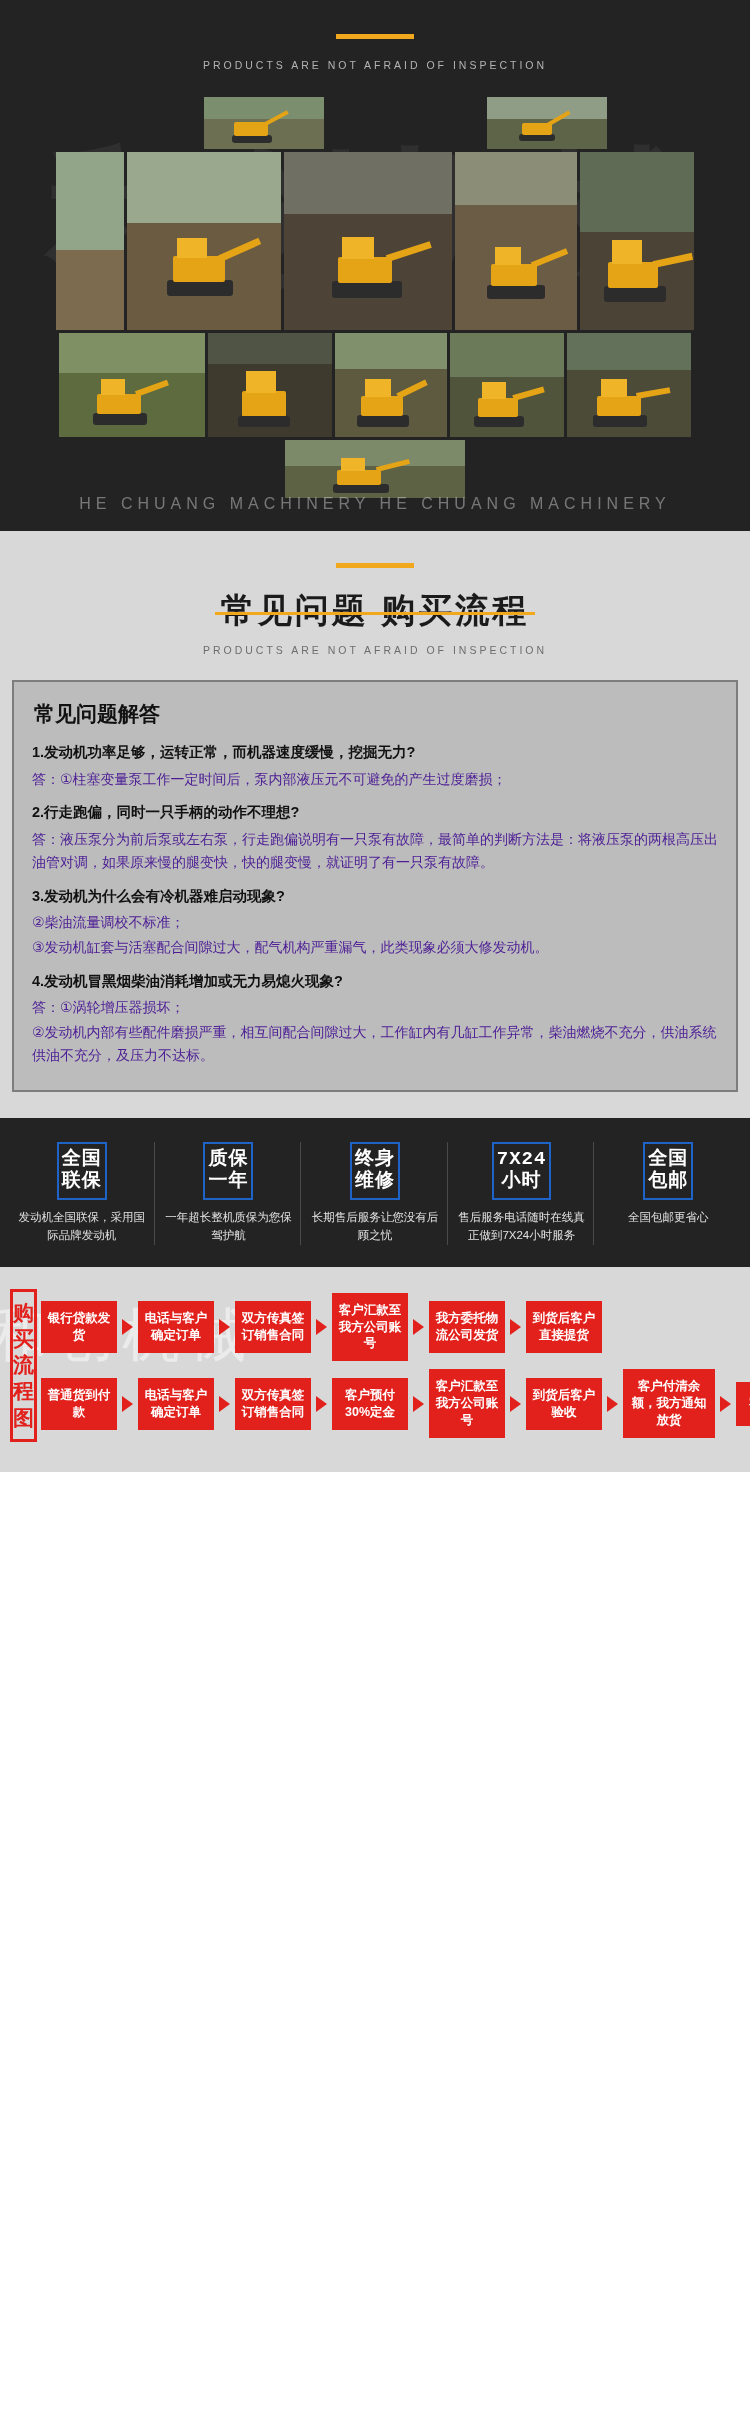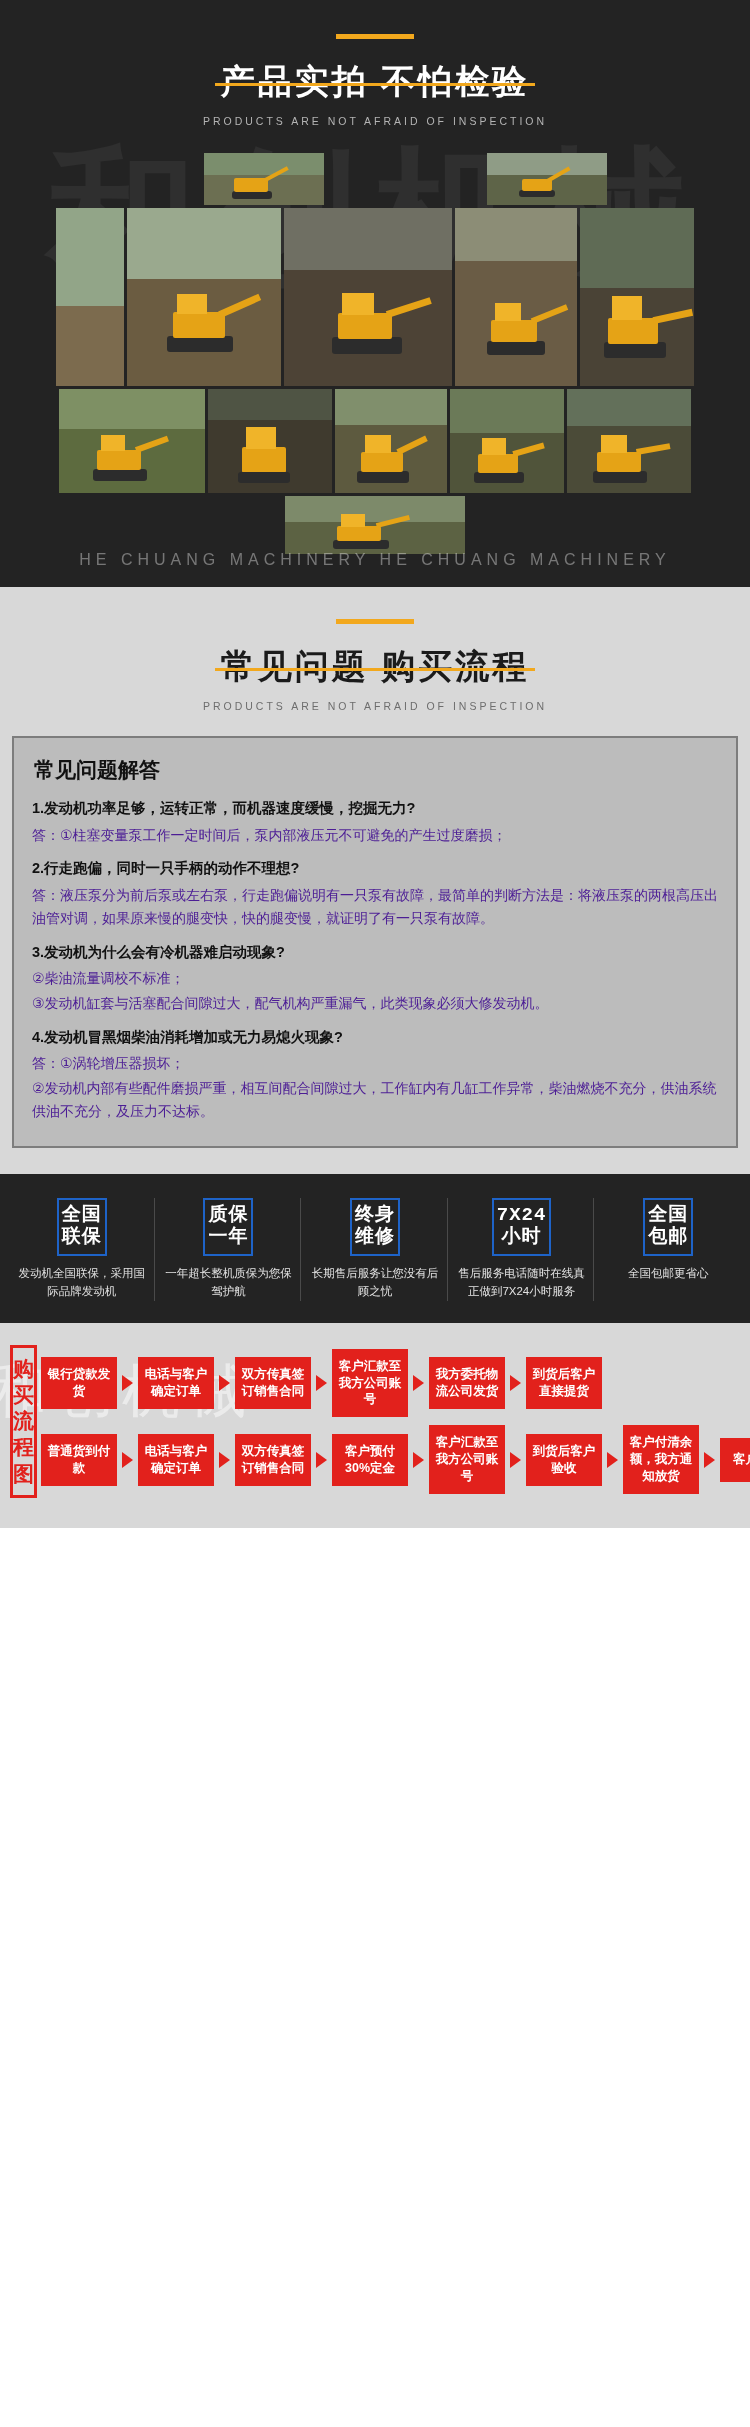--- a/index.html
+++ b/index.html
@@ -98,41 +98,37 @@
     text-align:center;padding:8px 0;line-height:1.25;margin-right:4px;background:transparent;
   }
   .flow-rows{flex:1;}
   .frow{display:flex;align-items:center;margin-bottom:8px;}
   .frow:last-child{margin-bottom:0;}
   .fbox{
     background:#e2211c;color:#ffffff;font-size:12.5px;font-weight:bold;
     text-align:center;line-height:1.35;padding:9px 4px;width:76px;min-height:44px;
     display:flex;align-items:center;justify-content:center;box-sizing:border-box;
   }
-  .fbox.wide{width:76px;}
+  .fbox.wide{width:92px;}
   .arrow{
     width:0;height:0;border-top:8px solid transparent;border-bottom:8px solid transparent;
     border-left:11px solid #e2211c;margin:0 5px;flex:none;
   }
   .spacer{flex:1;}
 </style>
 </head>
 <body>
 
 <div class="page">
 
   <section class="sec-photos">
     <div class="wm">和创机械</div>
 
     <div class="title-block">
       <div class="title-bar"></div>
-      <div class="title-cn">
-        <span class="strike"></span>
-        <span>产品实拍  不怕检验</span>
-      </div>
       <div class="title-en">PRODUCTS ARE NOT AFRAID OF INSPECTION</div>
     </div>
 
     <div class="photo-grid">
 
       <div class="prow">
         <div class="ph" style="width:120px;height:52px;margin-left:60px;">
           <div class="sky" style="background:#7b8e6d;"></div>
             <div class="ground" style="background:#6c6f52;"></div>
           <div class="exc" style="left:24px;top:10px;width:70px;height:38px;">

